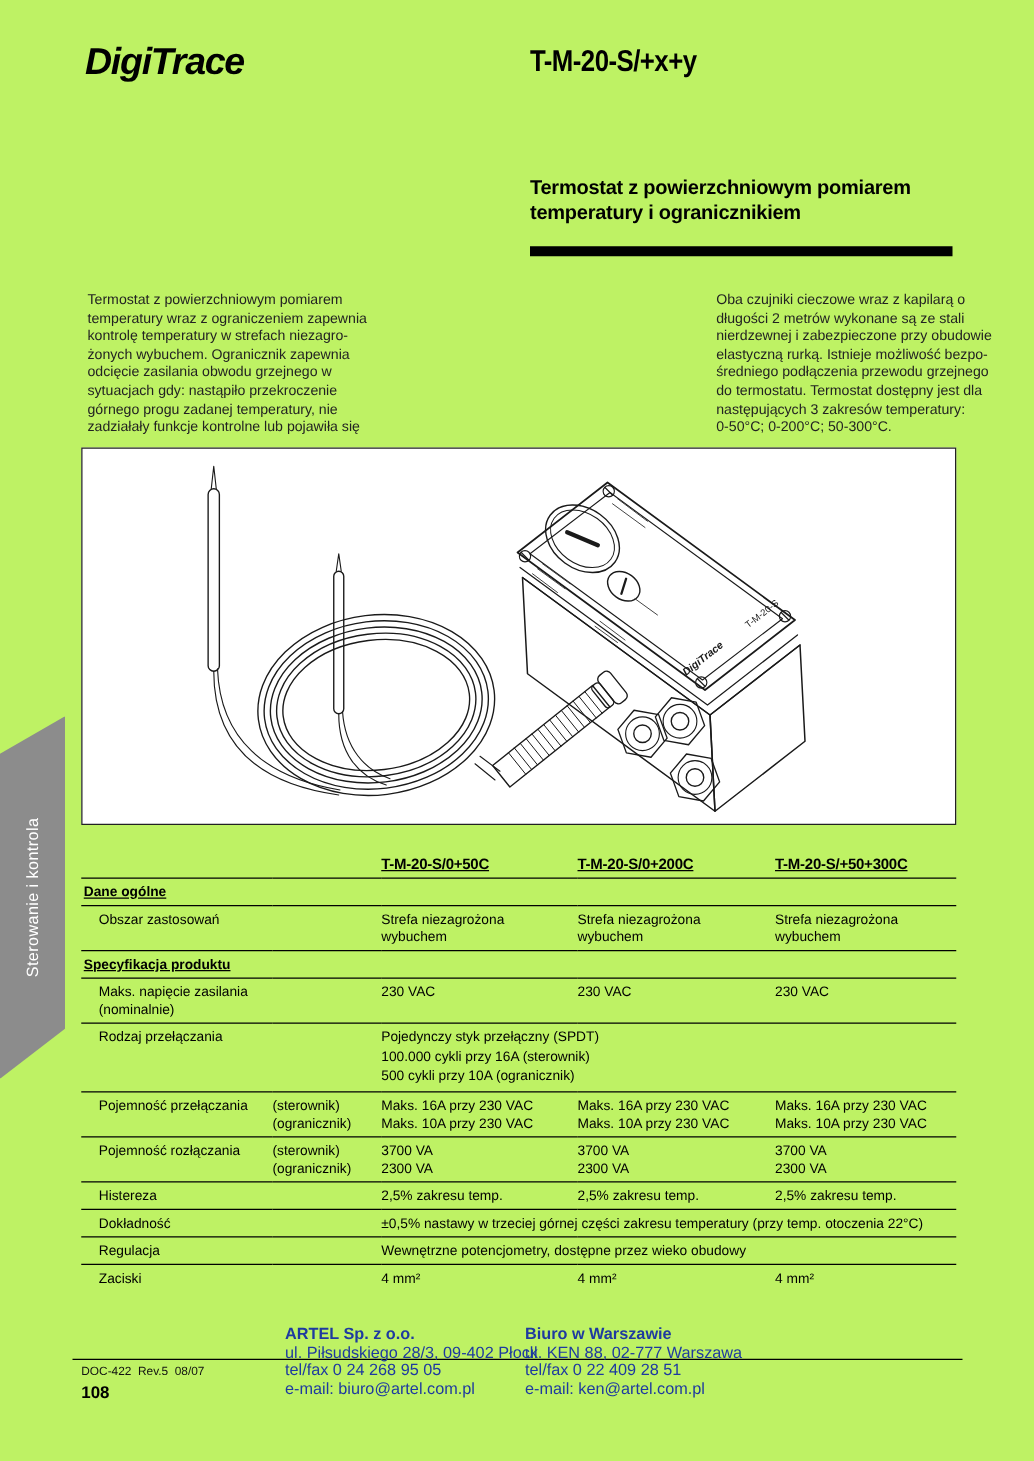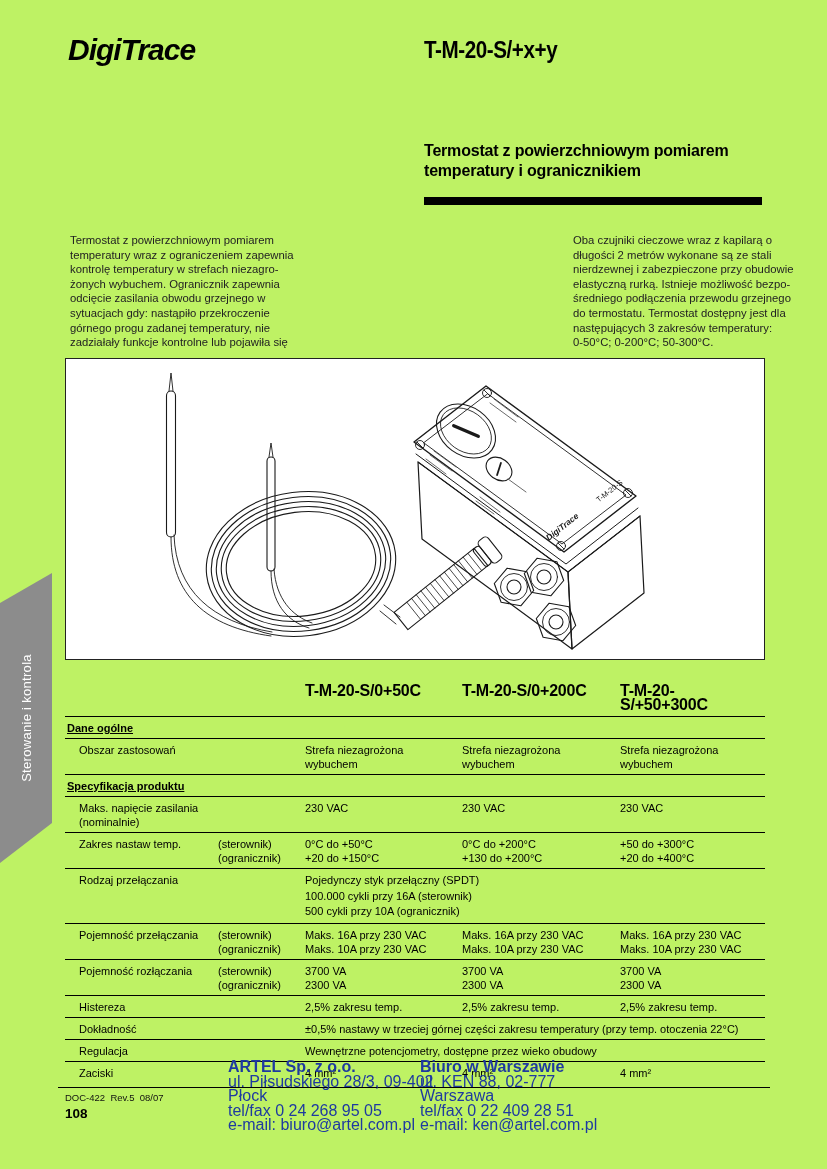--- a/index.html
+++ b/index.html
@@ -51,29 +51,29 @@
   }
   
   #spec-table {
     position:absolute; left:65px; top:678px; width:700px;
     border-collapse:collapse; table-layout:fixed;
     font-size:11px; line-height:14px; color:#000;
   }
   #spec-table tr { border-top:1px solid #000; }
   #spec-table tr.double-rule { border-top:3px double #000; }
   #spec-table td, #spec-table th { vertical-align:top; text-align:left; padding:4px 4px 3px 0; font-weight:normal; }
-  #spec-table th { font-weight:bold; font-size:16px; letter-spacing:-.2px; padding-top:6px; padding-bottom:4px; }
+  #spec-table th { font-weight:bold; font-size:12px; letter-spacing:-.2px; padding-top:6px; padding-bottom:4px;text-decoration:underline; }
   #spec-table td.section-cell { font-weight:bold; font-size:11px; padding-left:2px;text-decoration:underline; }
   #spec-table td.label-cell { padding-left:14px; }
   #spec-table tr.triple td { line-height:15.5px; }
   
   #footer-rule { position:absolute; left:58px; top:1087px; width:712px; height:1px; background:#000; }
   #doc-ref { position:absolute; left:65px; top:1092px; font-size:9.5px; color:#111; white-space:pre; }
   #page-number { position:absolute; left:65px; top:1106px; font-size:13.5px; font-weight:bold; color:#000; }
-  .office { position:absolute; top:1060px; font-size:16px; line-height:14.5px; }
+  .office { position:absolute; top:1060px; font-size:13px; line-height:14.5px; }
   .office .office-name { font-weight:bold; }
   #office-1 { left:228px; width:220px; text-align:left; }
   #office-2 { left:420px; width:178px; text-align:left; }
 </style>
 </head>
 <body>
 
 <div id="page">
 
   <div id="logo">DigiTrace</div>
@@ -231,27 +231,20 @@
         <tr>
           <td class="section-cell" colspan="5">Specyfikacja produktu</td>
         </tr>
         <tr>
           <td class="label-cell">Maks. napięcie zasilania (nominalnie)</td>
           <td class="sub-cell"></td>
           <td class="value-cell">230 VAC</td>
           <td class="value-cell">230 VAC</td>
           <td class="value-cell">230 VAC</td>
         </tr>
-        <tr>
-          <td class="label-cell">Zakres nastaw temp.</td>
-          <td class="sub-cell">(sterownik)<br>(ogranicznik)</td>
-          <td class="value-cell">0°C do +50°C<br>+20 do +150°C</td>
-          <td class="value-cell">0°C do +200°C<br>+130 do +200°C</td>
-          <td class="value-cell">+50 do +300°C<br>+20 do +400°C</td>
-        </tr>
         <tr class="triple">
           <td class="label-cell">Rodzaj przełączania</td>
           <td class="sub-cell"></td>
           <td class="value-cell" colspan="3">Pojedynczy styk przełączny (SPDT)<br>100.000 cykli przy 16A (sterownik)<br>500 cykli przy 10A (ogranicznik)</td>
         </tr>
         <tr>
           <td class="label-cell">Pojemność przełączania</td>
           <td class="sub-cell">(sterownik)<br>(ogranicznik)</td>
           <td class="value-cell">Maks. 16A przy 230 VAC<br>Maks. 10A przy 230 VAC</td>
           <td class="value-cell">Maks. 16A przy 230 VAC<br>Maks. 10A przy 230 VAC</td>

